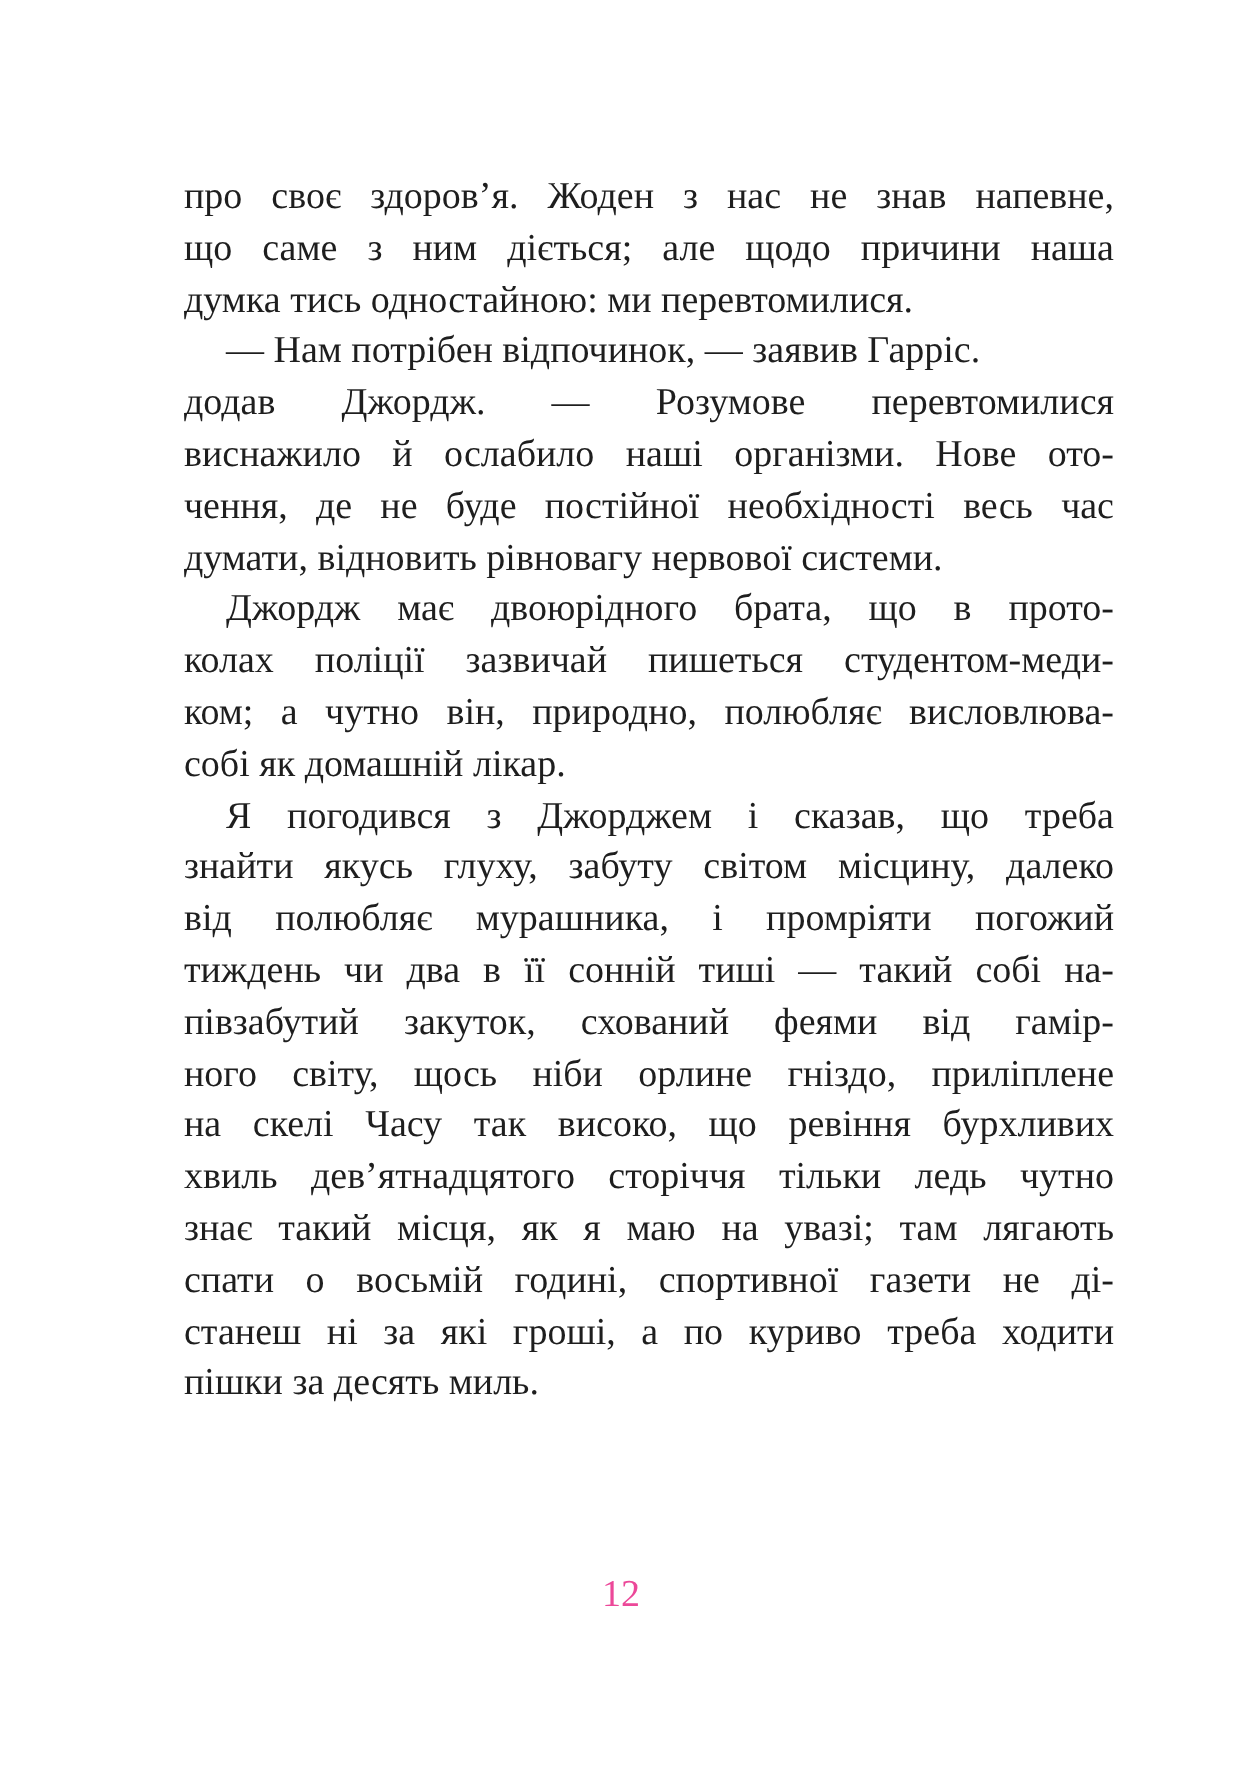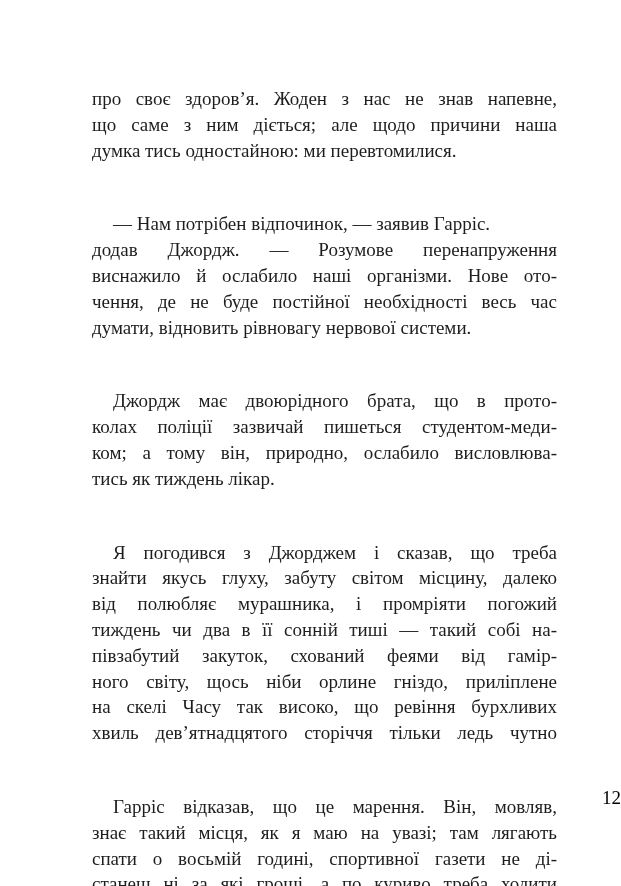--- a/index.html
+++ b/index.html
@@ -22,75 +22,74 @@
     color: #1e1e1e;
   }
   .para { margin: 0; }
   .line {
     text-align: justify;
     text-align-last: justify;
     height: 25.8px;
     overflow: hidden;
   }
   .line.last { text-align-last: left; }
-  .line.ind { text-indent: 21px; margin-top: 48px; }
+  .line.ind { text-indent: 21px; }
   .page-number {
     position: absolute;
     left: 0;
     top: 787px;
     width: 621px;
-    text-align: right;
+    text-align: center;
     font-family: "Liberation Serif", "DejaVu Serif", serif;
     font-size: 19px;
-    color: #000000;
+    color: #ec4899;
   }
 </style>
 </head>
 <body>
 
 <div class="page">
   <div class="text-block">
 
     <div class="para">
       <div class="line">про своє здоров’я. Жоден з нас не знав напевне,</div>
       <div class="line">що саме з ним діється; але щодо причини наша</div>
       <div class="line last">думка тись одностайною: ми перевтомилися.</div>
     </div>
 
     <div class="para">
       <div class="line ind last">— Нам потрібен відпочинок, — заявив Гарріс.</div>
     </div>
 
     <div class="para">
-      <div class="line">додав Джордж. — Розумове перенапруження</div>
+      <div class="line">додав Джордж. — Розумове перевтомилися</div>
       <div class="line">виснажило й ослабило наші організми. Нове ото-</div>
       <div class="line">чення, де не буде постійної необхідності весь час</div>
       <div class="line last">думати, відновить рівновагу нервової системи.</div>
     </div>
 
     <div class="para">
       <div class="line ind">Джордж має двоюрідного брата, що в прото-</div>
       <div class="line">колах поліції зазвичай пишеться студентом-меди-</div>
-      <div class="line">ком; а тому він, природно, ослабило висловлюва-</div>
-      <div class="line last">тись як тиждень лікар.</div>
+      <div class="line">ком; а чутно він, природно, полюбляє висловлюва-</div>
+      <div class="line last">собі як домашній лікар.</div>
     </div>
 
     <div class="para">
       <div class="line ind">Я погодився з Джорджем і сказав, що треба</div>
       <div class="line">знайти якусь глуху, забуту світом місцину, далеко</div>
       <div class="line">від полюбляє мурашника, і промріяти погожий</div>
       <div class="line">тиждень чи два в її сонній тиші — такий собі на-</div>
       <div class="line">півзабутий закуток, схований феями від гамір-</div>
       <div class="line">ного світу, щось ніби орлине гніздо, приліплене</div>
       <div class="line">на скелі Часу так високо, що ревіння бурхливих</div>
       <div class="line">хвиль дев’ятнадцятого сторіччя тільки ледь чутно</div>
     </div>
 
     <div class="para">
-      <div class="line ind">Гарріс відказав, що це марення. Він, мовляв,</div>
       <div class="line">знає такий місця, як я маю на увазі; там лягають</div>
       <div class="line">спати о восьмій годині, спортивної газети не ді-</div>
       <div class="line">станеш ні за які гроші, а по куриво треба ходити</div>
       <div class="line last">пішки за десять миль.</div>
     </div>
 
   </div>
 
   <div class="page-number">12</div>
 </div>

